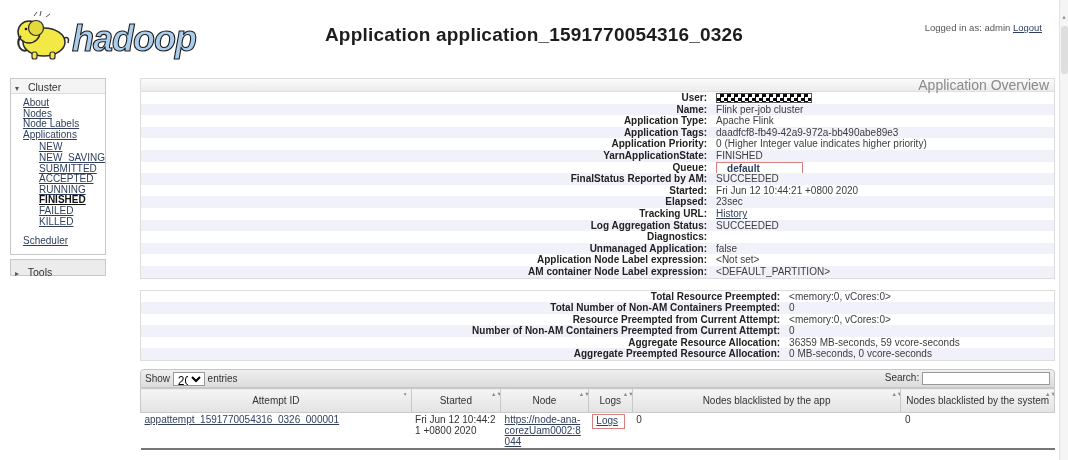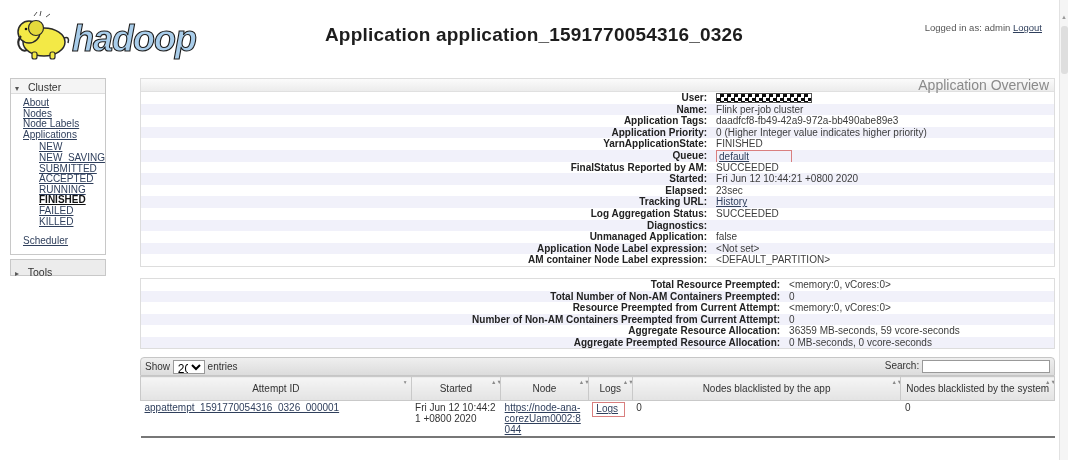--- a/index.html
+++ b/index.html
@@ -42,21 +42,21 @@
   .row { height:11.6px; line-height:11.6px; font-size:10px; white-space:nowrap; overflow:hidden; }
   .kv-rows .row:nth-child(even) { background:#f1f1fa; }
   .lbl { display:inline-block; width:62%; text-align:right; font-weight:bold;
          vertical-align:top; color:#222; }
   .metrics .lbl { width:70%; }
   .val { padding-left:9px; color:#3c3c3c; }
   .redacted { display:inline-block; width:96px; height:10px; vertical-align:middle;
               background:repeating-conic-gradient(#0a0a0a 0% 25%, #fff 0% 50%) 0 0 / 7px 7px;
               border:1px solid #555; }
   .red-box { display:inline-block; border:1px solid #d97f7f; line-height:10px; }
-  .red-box.queue { padding:1px 42px 1px 2px; }
+  .red-box.queue { padding:1px 42px 1px 10px;font-weight:bold; }
   .red-box.logs { padding:1px 6px 2px 3px; }
   .gap1 { height:11px; } .gap2 { height:8px; }
 
   
   .dt-toolbar { height:19px; background:linear-gradient(#efefef,#dcdcdc);
                 border:1px solid #c6c6c6; border-radius:4px 4px 0 0;
                 font-size:10px; color:#333; position:relative; }
   .dt-show { position:absolute; left:4px; top:2px; }
   .dt-show select { font-size:12px; width:32px; height:14px; border:1px solid #999;
                     background:#fff; vertical-align:middle; }
@@ -148,20 +148,23 @@
     <div class="section">
       <div class="section-head">Application Overview</div>
       <div class="kv-rows">
         <div class="row">
           <span class="lbl">User:</span><span class="val"><span class="redacted"></span></span>
         </div>
         <div class="row">
           <span class="lbl">Name:</span><span class="val">Flink per-job cluster</span>
         </div>
         <div class="row">
+          <span class="lbl">Application Type:</span><span class="val">Apache Flink</span>
+        </div>
+        <div class="row">
           <span class="lbl">Application Tags:</span><span class="val">daadfcf8-fb49-42a9-972a-bb490abe89e3</span>
         </div>
         <div class="row">
           <span class="lbl">Application Priority:</span><span class="val">0 (Higher Integer value indicates higher priority)</span>
         </div>
         <div class="row">
           <span class="lbl">YarnApplicationState:</span><span class="val">FINISHED</span>
         </div>
         <div class="row">
           <span class="lbl">Queue:</span><span class="val"><span class="red-box queue"><a class="lnk">default</a></span></span>

